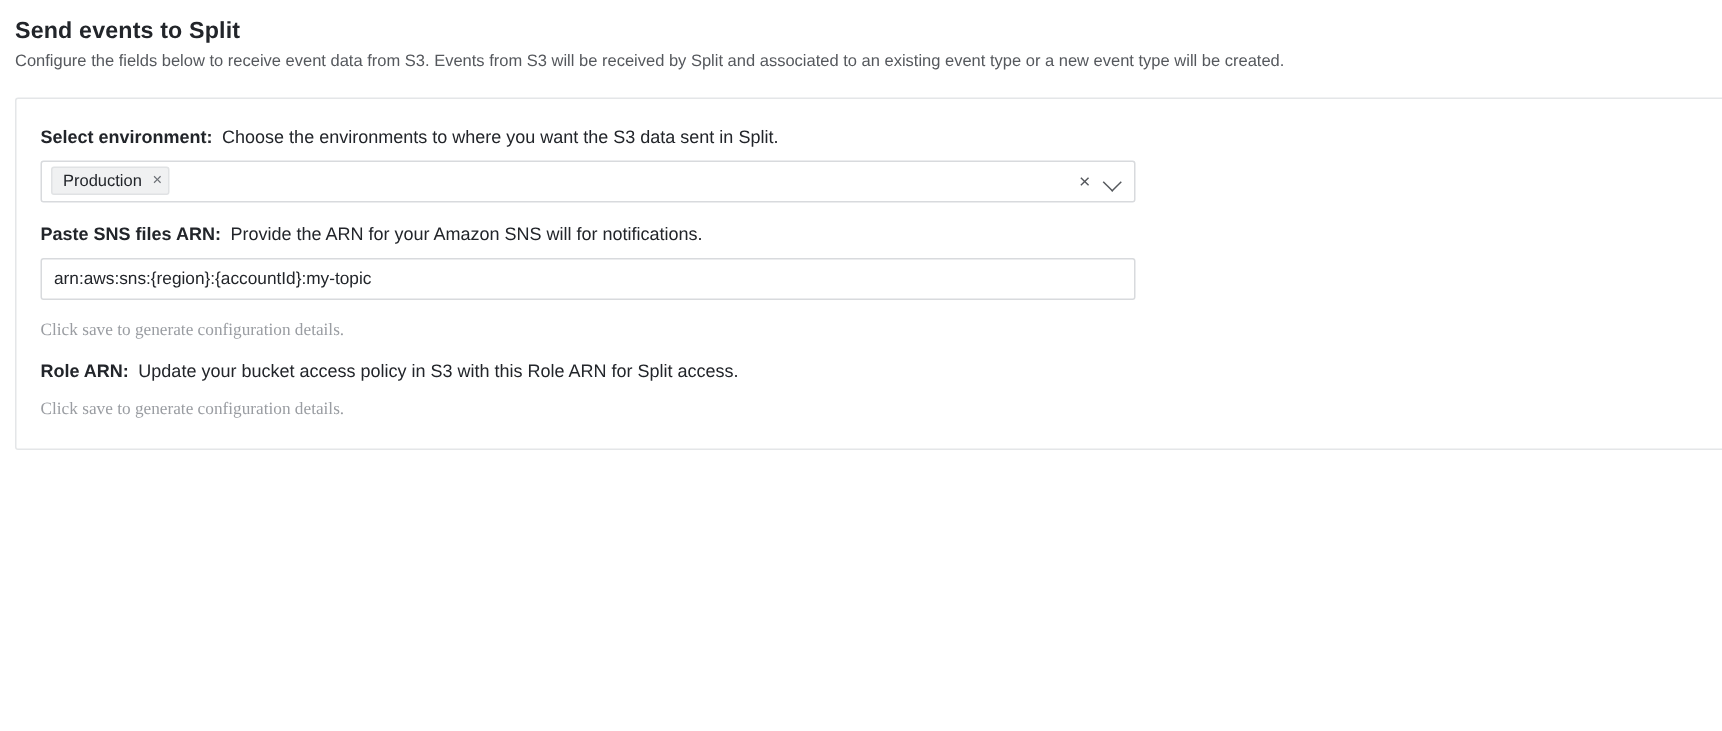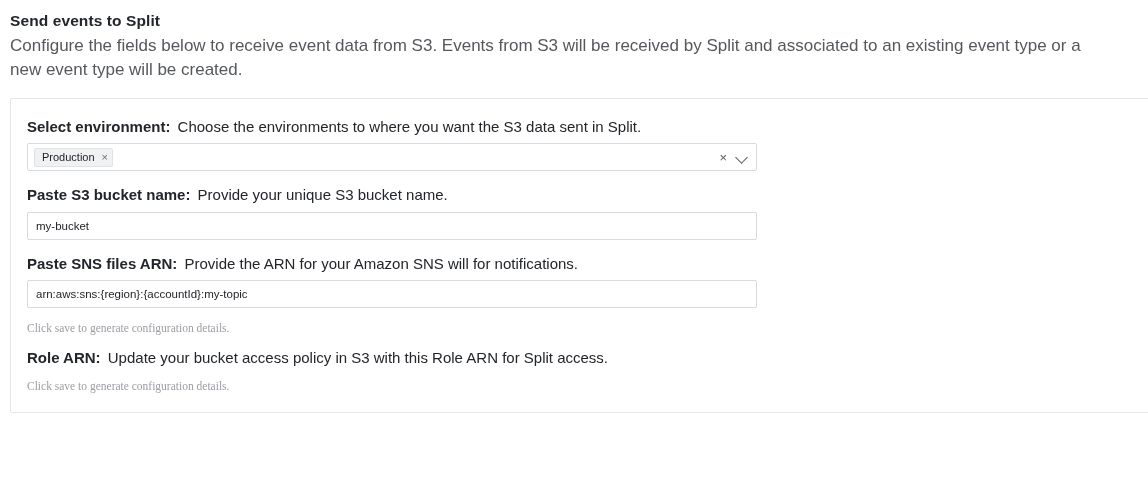--- a/index.html
+++ b/index.html
@@ -24,21 +24,21 @@
     padding: 0 10px 0 10px;
   }
   .page-title {
     font-size: 15.5px;
     font-weight: bold;
     color: #22252a;
     margin: 0 0 4px 0;
     letter-spacing: 0.1px;
   }
   .page-subtitle {
-    font-size: 17px;
+    font-size: 11px;
     color: #55585d;
     margin: 0;
     line-height: 1.4;
   }
   .card {
     margin-top: 16px;
     border-top: 1px solid #e4e6e8;
     border-bottom: 1px solid #e4e6e8;
     border-left: 1px solid #e4e6e8;
     border-right: 1px solid #e4e6e8;
@@ -50,21 +50,21 @@
     width: 1148px;
     position: relative;
   }
   .field-block {
     margin-bottom: 14px;
   }
   .field-block:last-child {
     margin-bottom: 0;
   }
   .label-line {
-    font-size: 15px;
+    font-size: 12px;
     color: #22252a;
     margin-bottom: 7px;
     line-height: 1.3;
   }
   .label-strong {
     font-weight: bold;
   }
   .label-desc {
     font-weight: normal;
     color: #22252a;
@@ -181,29 +181,20 @@
           <span>Production</span>
           <span class="chip-x">×</span>
         </span>
         <span class="ms-actions">
           <span class="ms-clear">×</span>
           <span class="ms-caret"></span>
         </span>
       </div>
     </div>
 
-    <div class="field-block">
-      <div class="label-line">
-        <span class="label-strong">Paste S3 bucket name:</span>
-        <span class="label-desc">Provide your unique S3 bucket name.</span>
-      </div>
-      <div class="input-box">
-        <span class="input-value">my-bucket</span>
-      </div>
-    </div>
 
     <div class="field-block">
       <div class="label-line">
         <span class="label-strong">Paste SNS files ARN:</span>
         <span class="label-desc">Provide the ARN for your Amazon SNS will for notifications.</span>
       </div>
       <div class="input-box">
         <span class="input-value">arn:aws:sns:{region}:{accountId}:my-topic</span>
       </div>
     </div>

